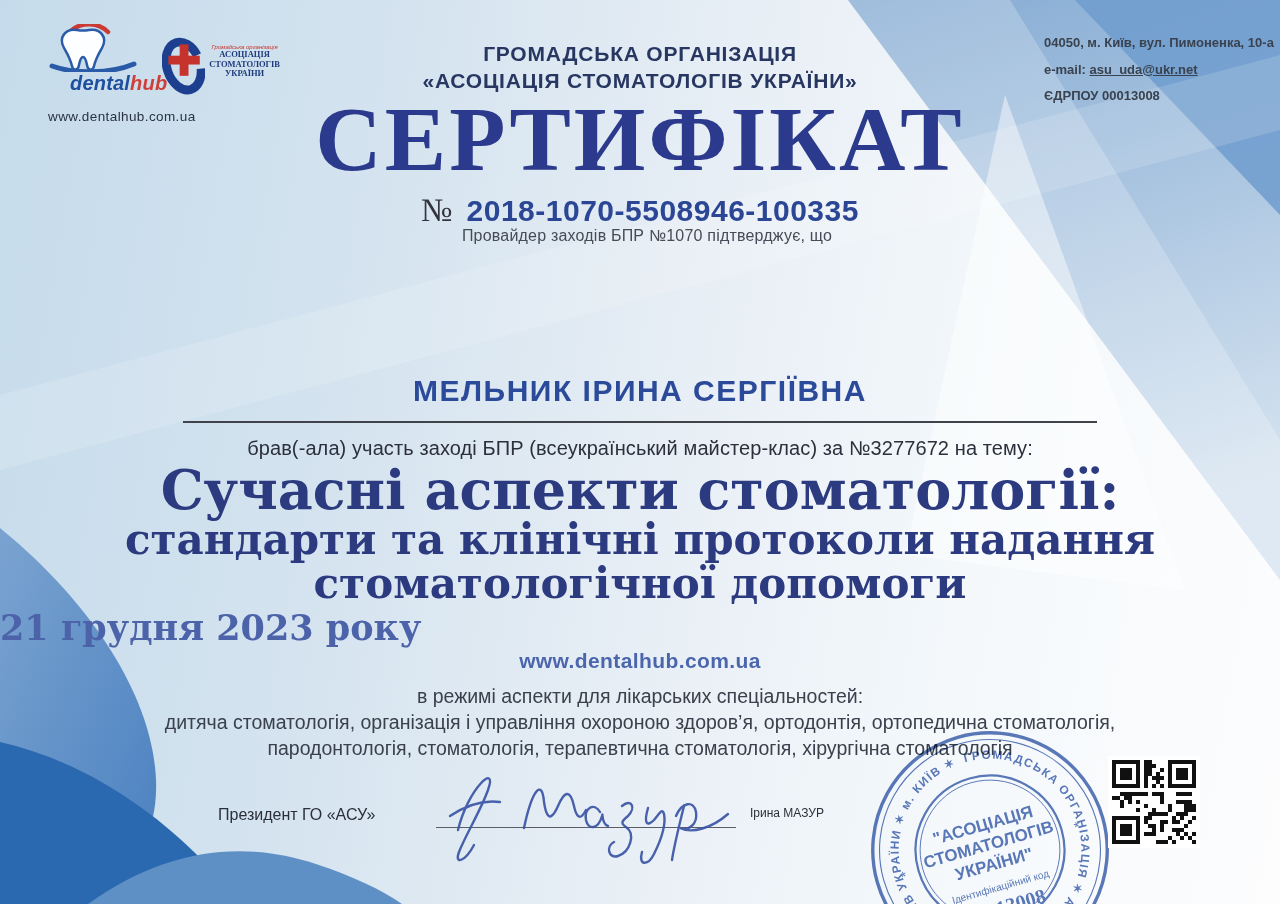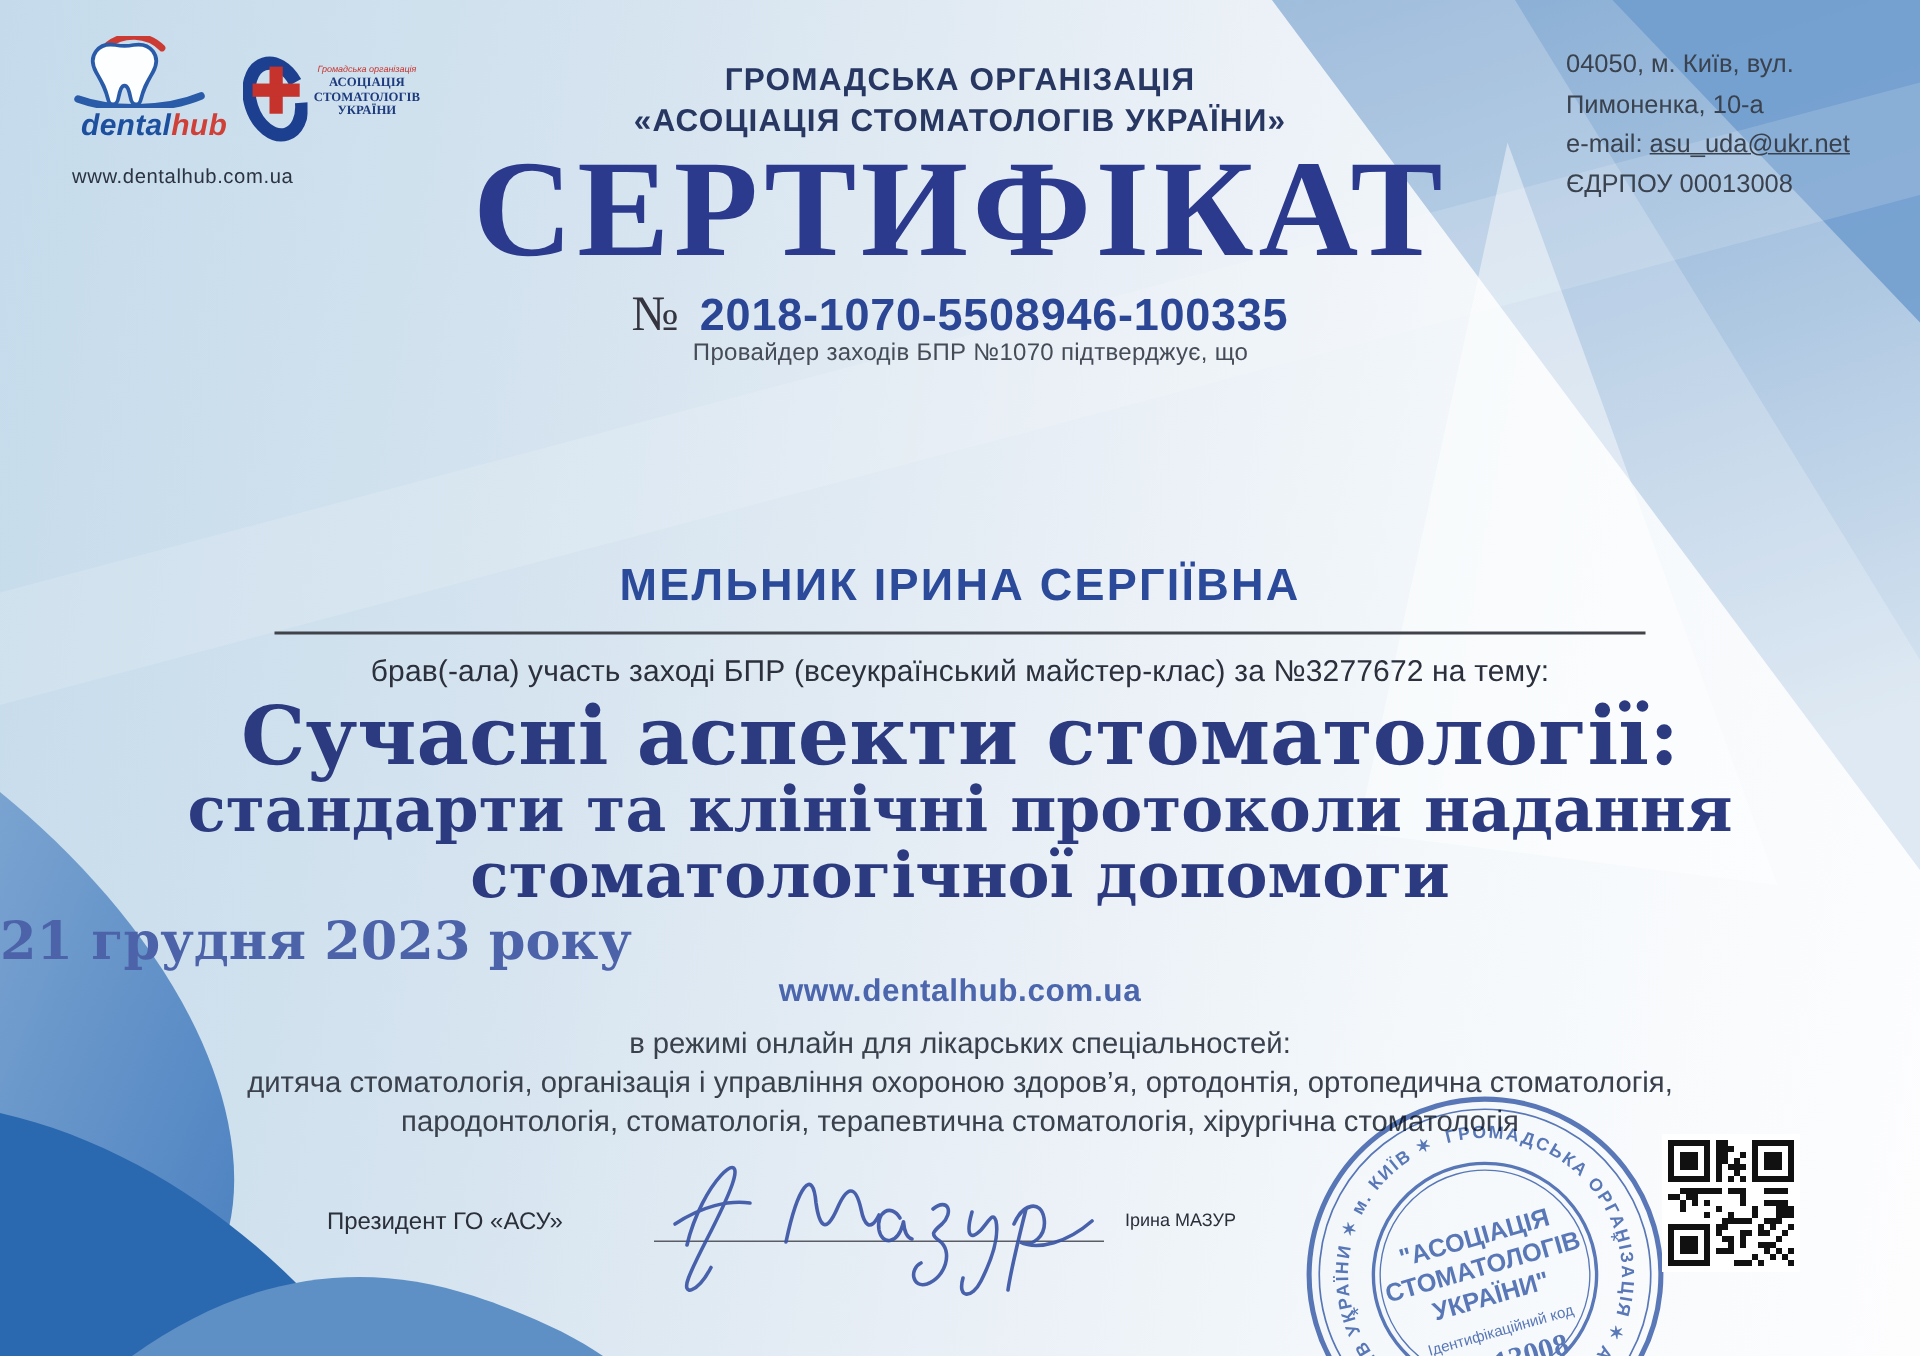--- a/index.html
+++ b/index.html
@@ -8,29 +8,29 @@
   .certificate {
     position:relative; width:1280px; height:904px; overflow:hidden;
     background:linear-gradient(100deg,#c5dbeb 0%,#d4e3ef 28%,#e7eef5 52%,#f4f8fb 74%,#fdfdfe 100%);
   }
   .abs { position:absolute; }
   svg.bg { position:absolute; inset:0; z-index:0; }
 
   
   .dh-logo { left:48px; top:24px; width:150px; z-index:2; }
   .dh-text { font-style:italic; font-weight:bold; font-size:20px; letter-spacing:.2px; margin-top:-4px; padding-left:6px;}
-  .dh-dental { color:#1d4f9f; } .dh-hub { color:#cf4038; }
+  .dh-dental { color:#1d4f9f;margin-left:16px; } .dh-hub { color:#cf4038; }
   .dh-url { font-size:13.5px; color:#2b3240; letter-spacing:.4px; margin-top:14px; }
   .asu-logo { left:162px; top:36px; width:118px; z-index:2; display:flex; gap:4px; }
   .asu-text { text-align:center; padding-top:8px; }
   .asu-small { color:#c6332c; font-size:6px; font-style:italic; white-space:nowrap; }
   .asu-line { color:#1d3a7c; font-weight:bold; font-size:8.5px; font-family:"Liberation Serif",serif; line-height:9.5px; white-space:nowrap;}
 
   
-  .contact { left:1044px; top:30px; width:232px; font-size:17px; color:#39424e; line-height:26.5px; z-index:2;}
+  .contact { left:1044px; top:30px; width:232px; font-size:13px; color:#39424e; line-height:26.5px; z-index:2;font-weight:bold;}
   .contact a { color:#39424e; text-decoration:underline; }
 
   
   .org-title { left:0; right:0; top:40px; text-align:center; color:#273762; font-weight:bold; font-size:21px; line-height:27px; letter-spacing:.8px; z-index:2;}
   .cert-title { left:0; right:0; top:86px; text-align:center; font-family:"Liberation Serif",serif; font-weight:700; font-size:92px; letter-spacing:3px; color:#2b3a8c; z-index:2;}
   .num-row { left:0; right:0; top:192px; display:flex; justify-content:center; align-items:baseline; gap:14px; z-index:2;}
   .num-symbol { font-family:"Liberation Serif",serif; font-size:33px; color:#35353f; }
   .num-value { font-size:30px; font-weight:bold; color:#2b4694; letter-spacing:.5px; }
   .provider { left:0; right:0; top:227px; text-align:center; font-size:16px; color:#454b57; letter-spacing:.2px; z-index:2;padding-left:14px;}
 
@@ -134,21 +134,21 @@
   <div class="abs name-line"></div>
   <div class="abs participation">брав(-ала) участь заході БПР (всеукраїнський майстер-клас) за №3277672 на тему:</div>
 
   <div class="abs topic topic-1">Сучасні аспекти стоматології:</div>
   <div class="abs topic topic-2">стандарти та клінічні протоколи надання</div>
   <div class="abs topic topic-3">стоматологічної допомоги</div>
   <div class="abs date">21 грудня 2023 року</div>
   <div class="abs site"><span>www.dentalhub.com.ua</span></div>
 
   <div class="abs details">
-    <div>в режимі онлайн для лікарських спеціальностей:</div>
+    <div>в режимі аспекти для лікарських спеціальностей:</div>
     <div>дитяча стоматологія, організація і управління охороною здоров’я, ортодонтія, ортопедична стоматологія,</div>
     <div>пародонтологія, стоматологія, терапевтична стоматологія, хірургічна стоматологія</div>
   </div>
 
   <div class="abs sig-label">Президент ГО «АСУ»</div>
   <div class="abs sig-line"></div>
   <svg class="abs sig-svg" width="310" height="120" viewBox="0 0 310 120">
     <g fill="none" stroke="#3b55a5" stroke-width="2.4" stroke-linecap="round" opacity="0.92">
       <path d="M30,80 C40,38 70,12 60,40 C53,60 37,86 31,102 C26,115 37,112 46,95"></path>
       <path d="M22,66 C40,54 58,50 72,52"></path>

